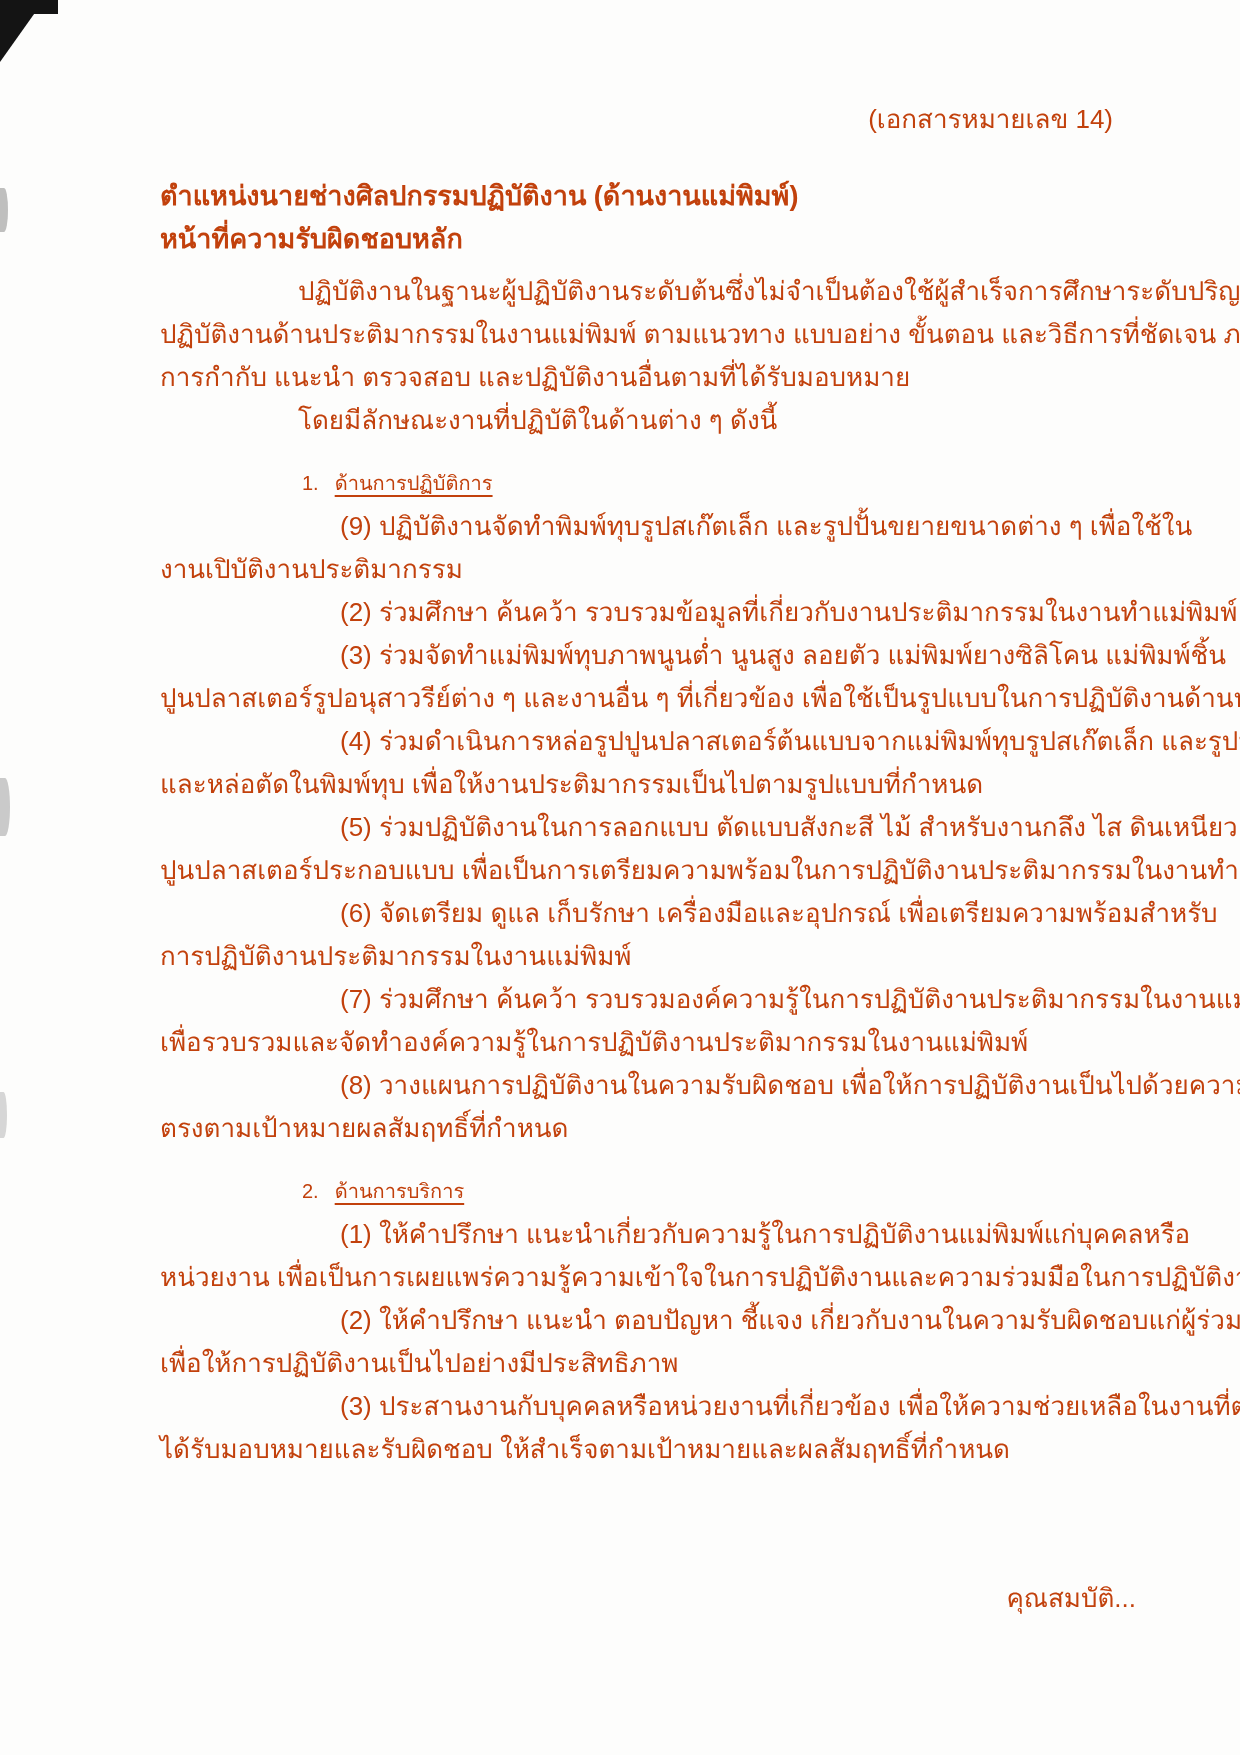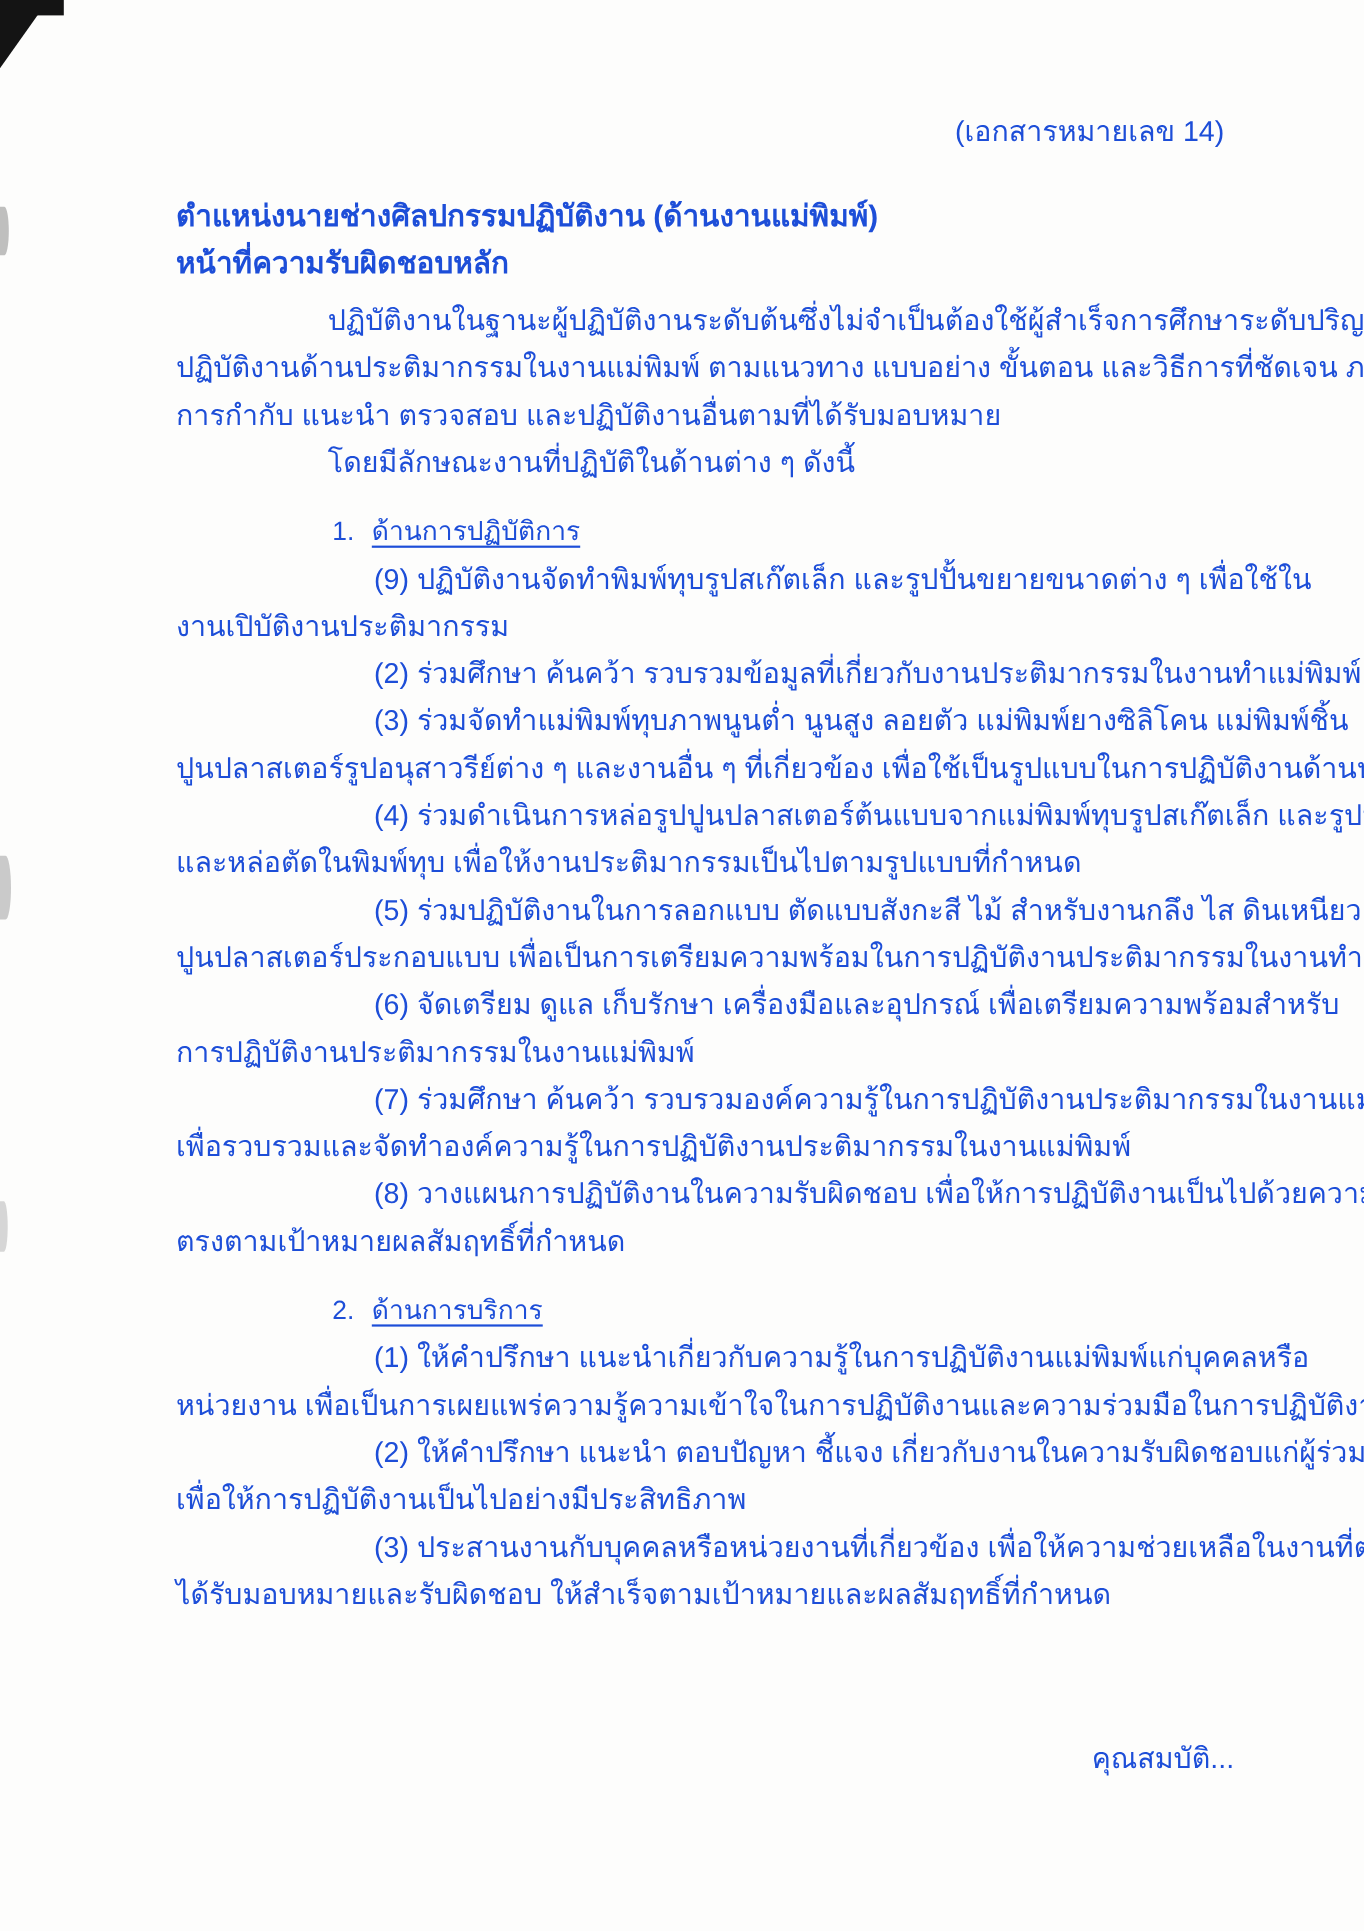--- a/index.html
+++ b/index.html
@@ -3,21 +3,21 @@
 <meta charset="utf-8">
 <style>
   html,body{margin:0;padding:0;background:#e8e8e8;}
   .page{
     position:relative;
     width:1240px;height:1755px;
     margin:0 auto;
     background:#fdfdfc;
     overflow:hidden;
     font-family:"Liberation Sans","DejaVu Sans",sans-serif;
-    color:#1d4ed8;
+    color:#c2410c;
   }
   
   .corner-artifact{
     position:absolute;top:0;left:0;width:0;height:0;
     border-left:44px solid #141414;
     border-bottom:62px solid transparent;
   }
   .corner-artifact:after{
     content:"";position:absolute;left:-44px;top:0;width:58px;height:14px;background:#141414;
   }
@@ -26,25 +26,25 @@
   .smudge-2{top:778px;width:10px;height:58px;background:rgba(95,95,95,.32);}
   .smudge-3{top:1092px;width:7px;height:46px;background:rgba(105,105,105,.26);}
 
   .content{position:absolute;left:160px;top:98px;width:965px;}
   .doc-number{font-size:26px;line-height:43px;text-align:right;padding-right:12px;}
   .title{font-size:27px;font-weight:bold;text-align:left;margin-top:34px;line-height:43px;}
   .main-heading{font-size:27px;font-weight:bold;line-height:43px;}
   .intro{margin-top:9px;}
   .line{font-size:26px;line-height:43px;white-space:nowrap;}
   .indent{padding-left:138px;}
-  .section-head{margin:20px 0 0 142px;font-size:24px;line-height:43px;}
+  .section-head{margin:20px 0 0 142px;font-size:20px;line-height:43px;}
   .sec-num{display:inline-block;margin-right:16px;}
   .sec-title{text-decoration:underline;text-underline-offset:5px;}
   .item-first{padding-left:180px;}
-  .footer-note{position:absolute;right:118px;top:1578px;font-size:26px;line-height:40px;}
+  .footer-note{position:absolute;right:104px;top:1578px;font-size:26px;line-height:40px;}
 </style>
 </head>
 <body>
 
 <div class="page">
   <div class="corner-artifact"></div>
   <div class="smudge smudge-1"></div>
   <div class="smudge smudge-2"></div>
   <div class="smudge smudge-3"></div>
 

